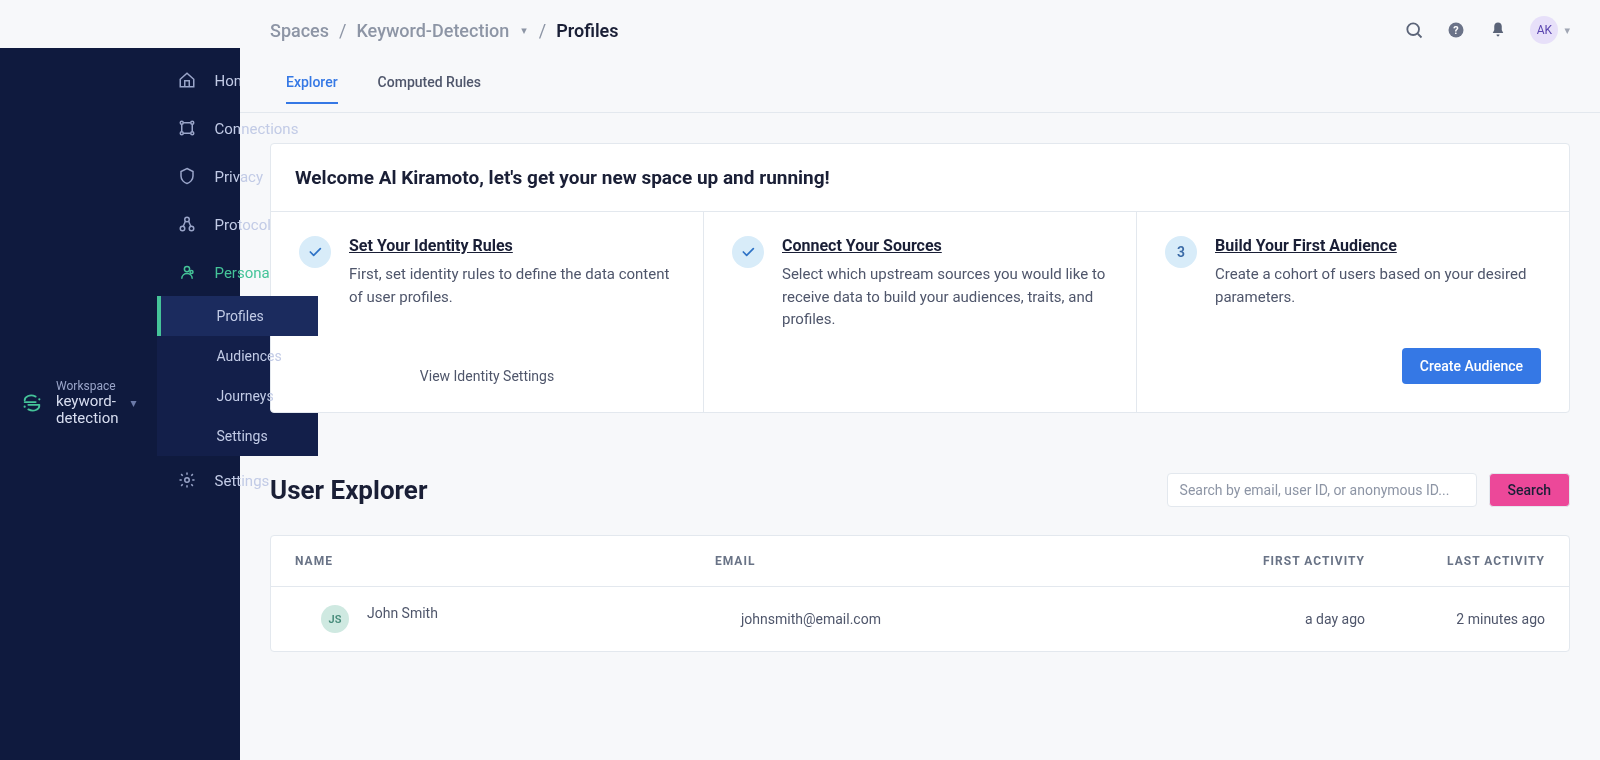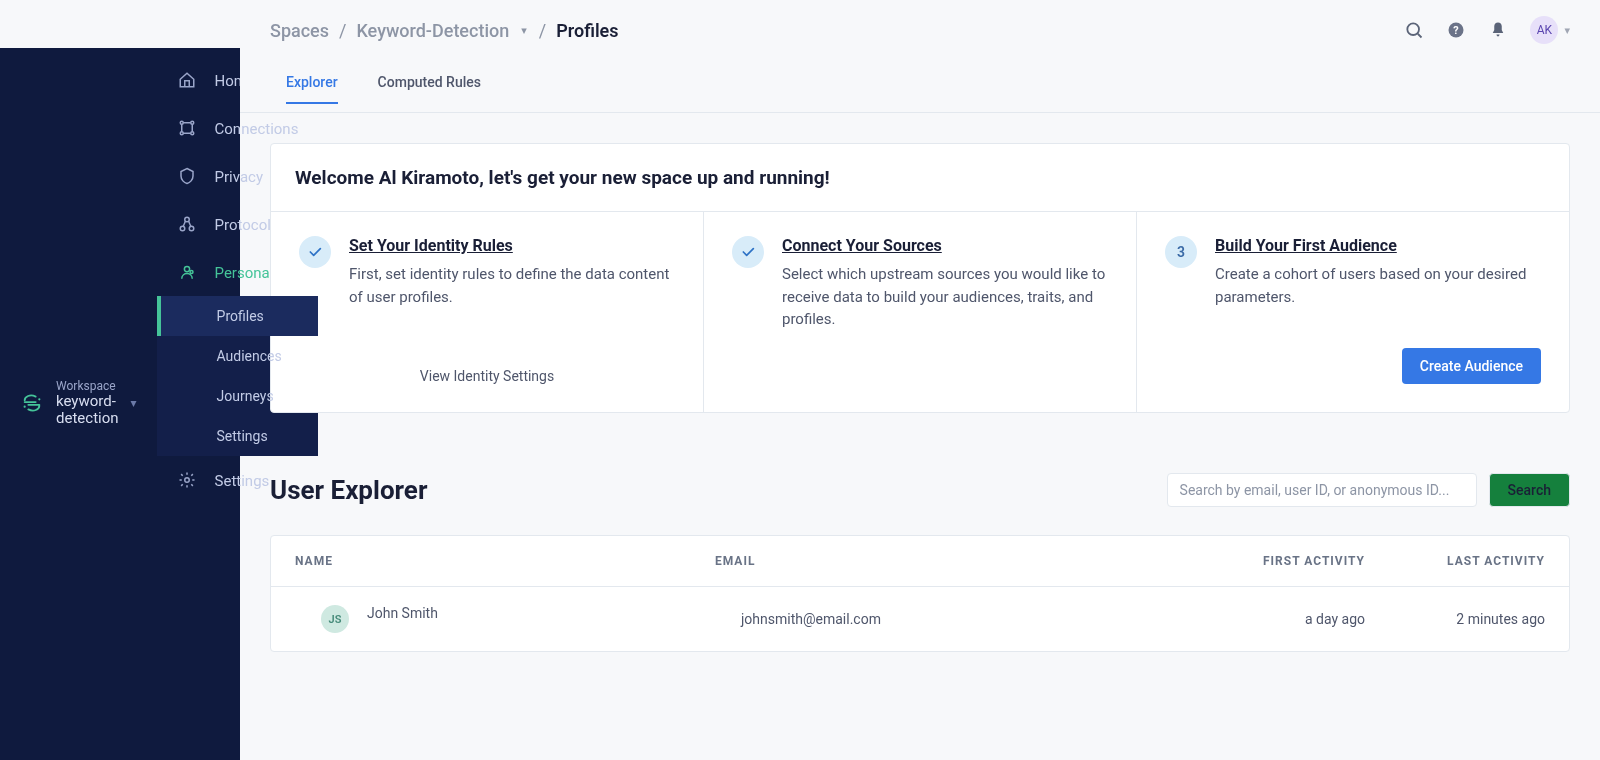--- a/index.html
+++ b/index.html
@@ -75,21 +75,21 @@
   .step-footer { margin-top:auto; padding-top:40px; }
   .step-footer-center { display:flex; justify-content:center; }
   .btn-link { background:none; border:none; color:var(--text-mid); font-size:14px; font-weight:400; cursor:pointer; }
   .btn-primary { background:var(--blue-accent); color:#fff; border:none; border-radius:4px; padding:10px 18px; font-size:14px; font-weight:500; cursor:pointer; }
 
   .explorer-header { display:flex; align-items:center; margin-top:60px; }
   .explorer-title { font-size:26px; font-weight:700; color:var(--text-dark); flex:1; }
   .search-row { display:flex; gap:12px;padding-left:32px; }
   .search-input { width:310px; padding:8px 12px; border:1px solid var(--border); border-radius:4px; font-size:14px; color:var(--text-dark); background:#fff; }
   .search-input::placeholder { color:var(--text-light-gray); }
-  .btn-outline { background:#15803d; border:1px solid var(--border); border-radius:4px; padding:8px 18px; font-size:14px; font-weight:500; color:var(--text-dark); cursor:pointer; }
+  .btn-outline { background:#ec4899; border:1px solid var(--border); border-radius:4px; padding:8px 18px; font-size:14px; font-weight:500; color:var(--text-dark); cursor:pointer; }
 
   .table { margin-top:28px; border:1px solid var(--border); border-radius:4px; background:#fff; }
   .thead { display:flex; padding:18px 24px; font-size:12px; letter-spacing:1px; color:var(--text-gray); font-weight:700; border-bottom:1px solid var(--border); }
   .col-name { width:420px; }
   .col-email { flex:1; }
   .col-first { width:180px; text-align:right; }
   .col-last { width:180px; text-align:right; }
   .trow { display:flex; padding:18px 24px; font-size:14px; color:var(--text-mid); align-items:center; }
   .user-av { width:28px; height:28px; border-radius:50%; background:#cfe9e1; color:#468b7a; font-size:11px; font-weight:600; display:flex; align-items:center; justify-content:center; margin-right:18px; }
 </style>

